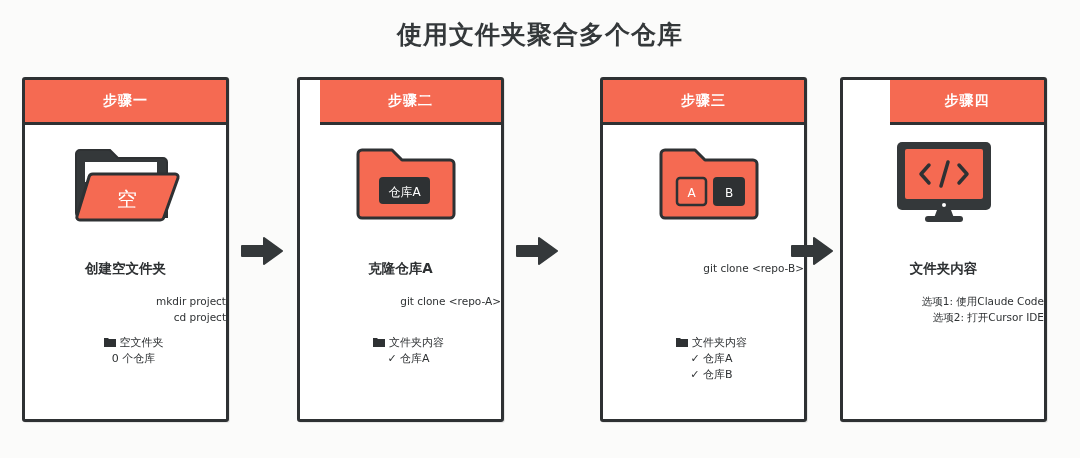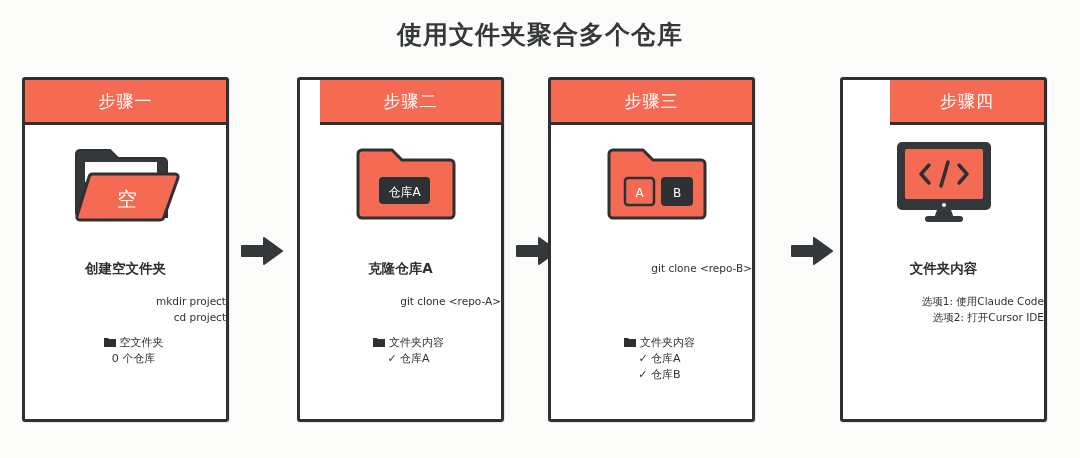--- a/index.html
+++ b/index.html
@@ -12,21 +12,21 @@
     font-size:25px; font-weight:bold; color:#34383a; letter-spacing:1px;font-family:Liberation Serif, serif;
   }
   .card {
     position:absolute; top:77px; width:207px; height:345px;
     border:3px solid #2e3133; border-radius:3px; background:#ffffff; box-sizing:border-box;
     box-shadow: 1px 1px 0 rgba(0,0,0,0.08);
   }
   .card-header {
     height:42px; background:#f56a52; border-bottom:3px solid #2e3133;
     display:flex; align-items:center; justify-content:center;
-    color:#ffffff; font-size:17px; font-weight:normal; letter-spacing:1px;
+    color:#ffffff; font-size:14px; font-weight:bold; letter-spacing:1px;
   }
   .icon-area { position:absolute; top:62px; left:0; width:100%; height:90px; }
   .card-body { position:absolute; top:180px; left:0; width:100%; text-align:center; }
   .step-title { font-size:13.5px; font-weight:bold; color:#2e3133; margin-bottom:15px; }
   .cmd { font-size:10.5px; color:#2e3133; line-height:16px;text-align:right; }
   .status { position:absolute; top:255px; left:0; width:100%; text-align:center; font-size:11px; line-height:16px; color:#2e3133; }
   .status .row { display:block;margin-left:16px; }
   .mini-folder { display:inline-block; vertical-align:-1px; margin-right:4px; }
   .arrow { position:absolute; top:237px; width:44px; height:28px; }
 </style>
@@ -88,21 +88,21 @@
     <span class="row">✓ 仓库A</span>
   </div>
 </div>
 
 <div class="arrow" style="left:515px;">
   <svg width="44" height="28" viewBox="0 0 44 28">
       <path d="M2 9 h22 v-8 l18 13 l-18 13 v-8 h-22z" fill="#34383a" stroke="#34383a" stroke-width="2" stroke-linejoin="round"></path>
     </svg>
 </div>
 
-<div class="card" style="left:548px;">
+<div class="card" style="left:600px;">
   <div class="card-header">步骤三</div>
   <div class="icon-area">
     <svg width="207" height="90" viewBox="0 0 207 90">
       <path d="M62 8 h30 l10 10 h48 a4 4 0 0 1 4 4 v50 a4 4 0 0 1 -4 4 h-88 a4 4 0 0 1 -4 -4 v-60 a4 4 0 0 1 4 -4z" fill="#f56a52" stroke="#2e3133" stroke-width="3" stroke-linejoin="round"></path>
       <rect x="74" y="36" width="29" height="27" rx="3" fill="#f56a52" stroke="#2e3133" stroke-width="2.5"></rect>
       <rect x="110" y="35" width="32" height="29" rx="4" fill="#2e3133"></rect>
       <text x="88.5" y="55" text-anchor="middle" font-size="12" fill="#ffffff" font-family="DejaVu Sans, sans-serif">A</text>
       <text x="126" y="55" text-anchor="middle" font-size="12" fill="#ffffff" font-family="DejaVu Sans, sans-serif">B</text>
     </svg>
   </div>

